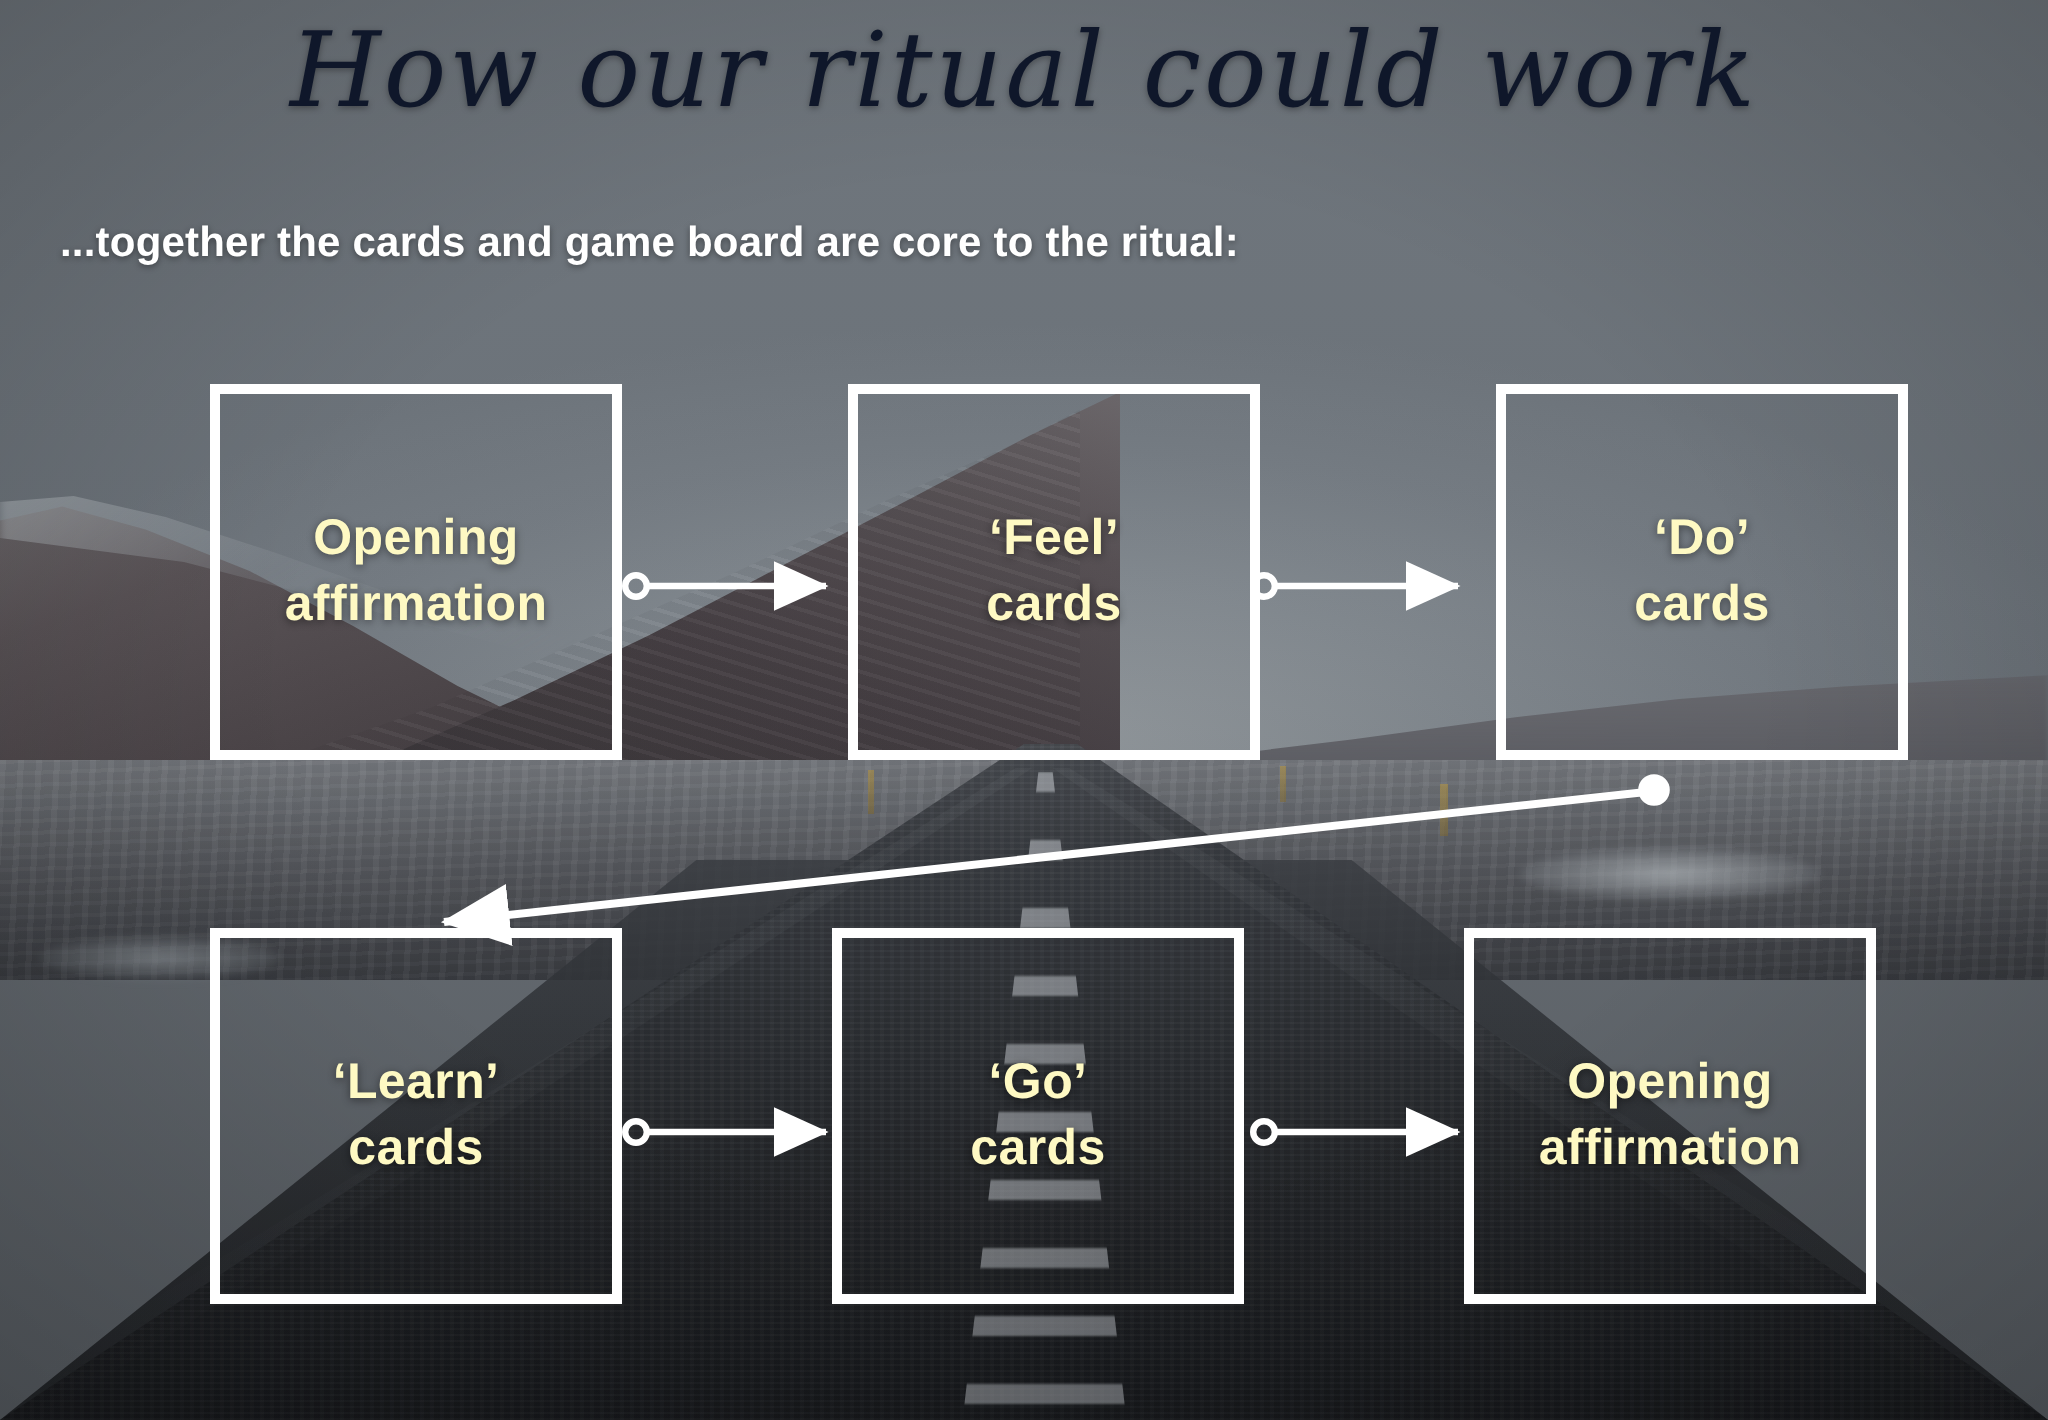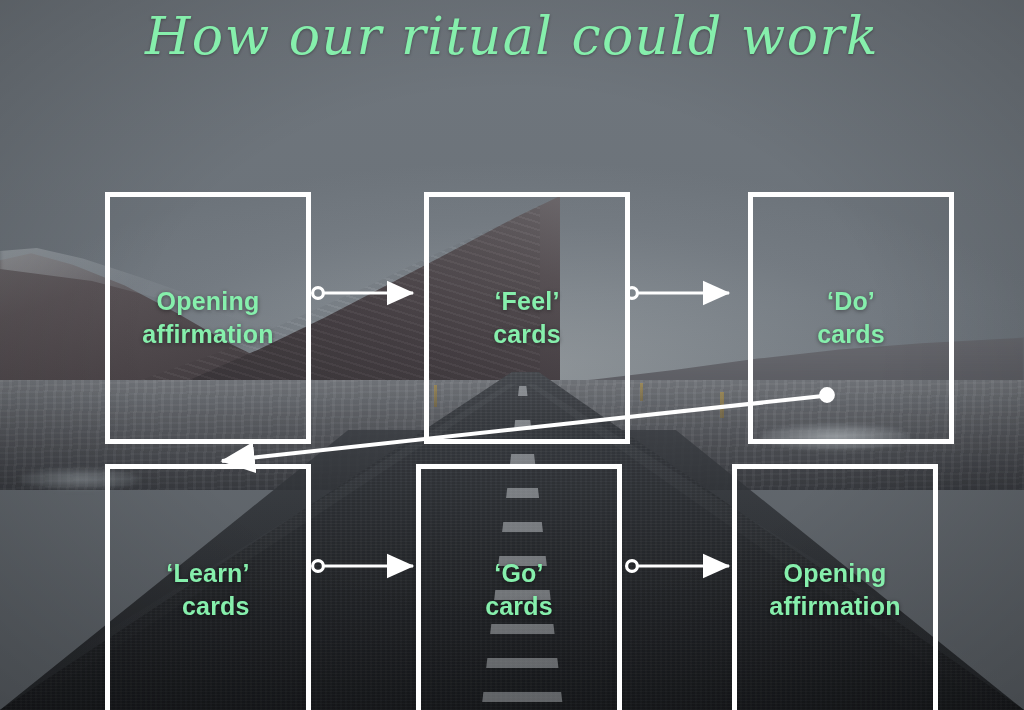--- a/index.html
+++ b/index.html
@@ -145,21 +145,21 @@
     background: radial-gradient(ellipse 760px 520px at 512px 340px, rgba(0,0,0,0) 48%, rgba(0,0,0,.22) 100%);
   }
 
   
   .content { position: absolute; inset: 0; }
 
   #title {
     position: absolute;
     top: 2px; left: 0; width: 1024px;
     text-align: center;
-    color: #86efac;
+    color: #0f172a;
     font-family: "DejaVu Serif", serif;
     font-style: italic;
     font-weight: 400;
     font-size: 52px;
     letter-spacing: 1.5px;
     line-height: 68px;
     text-shadow: 0 1px 3px rgba(0,0,0,.35);
   }
 
   #subtitle {
@@ -168,28 +168,28 @@
     color: #ffffff;
     font-size: 21px;
     font-weight: 600;
     letter-spacing: .1px;
     text-shadow: 0 1px 3px rgba(0,0,0,.4);
   }
 
   .node {
     position: absolute;
     width: 206px;
-    height: 252px;
+    height: 188px;
     border: 5px solid #ffffff;
     box-sizing: border-box;
     display: flex;
     align-items: center;
     justify-content: center;
     text-align: center;
-    color: #86efac;
+    color: #fef9c3;
     font-size: 25px;
     font-weight: 700;
     line-height: 1.32;
     letter-spacing: .2px;
     text-shadow: 0 1px 4px rgba(0,0,0,.45);
   }
   .node .label { padding: 0 8px; }
 
   svg#connectors {
     position: absolute;
@@ -224,20 +224,21 @@
     <div class="bg-post" style="left:434px; top:385px; width:3px; height:22px;"></div>
     <div class="bg-post" style="left:640px; top:383px; width:3px; height:18px;"></div>
     <div class="bg-post" style="left:720px; top:392px; width:4px; height:26px;"></div>
     <div class="bg-layer bg-wash"></div>
     <div class="bg-layer bg-vignette"></div>
   </div>
 
   <div class="content">
 
     <div id="title">How our ritual could work</div>
+    <div id="subtitle">...together the cards and game board are core to the ritual:</div>
 
     <svg id="connectors" viewBox="0 0 1024 710">
       <defs>
         <marker id="arrowhead" markerWidth="9" markerHeight="9" refX="8.2" refY="4.5" orient="auto" markerUnits="strokeWidth">
           <path d="M0,0.6 L8.6,4.5 L0,8.4 Z" fill="#ffffff"></path>
         </marker>
       </defs>
 
       <g>
         <line x1="322" y1="293" x2="413" y2="293" stroke="#ffffff" stroke-width="3.2" marker-end="url(#arrowhead)"></line>
@@ -279,21 +280,21 @@
       </div>
     </div>
 
     <div class="node" style="left:748px; top:192px;">
       <div class="label">
         <span>‘Do’</span><br>
         <span>cards</span>
       </div>
     </div>
 
-    <div class="node" style="left:105px; top:464px;text-align:right;">
+    <div class="node" style="left:105px; top:464px;">
       <div class="label">
         <span>‘Learn’</span><br>
         <span>cards</span>
       </div>
     </div>
 
     <div class="node" style="left:416px; top:464px;justify-content:center;">
       <div class="label">
         <span>‘Go’</span><br>
         <span>cards</span>

